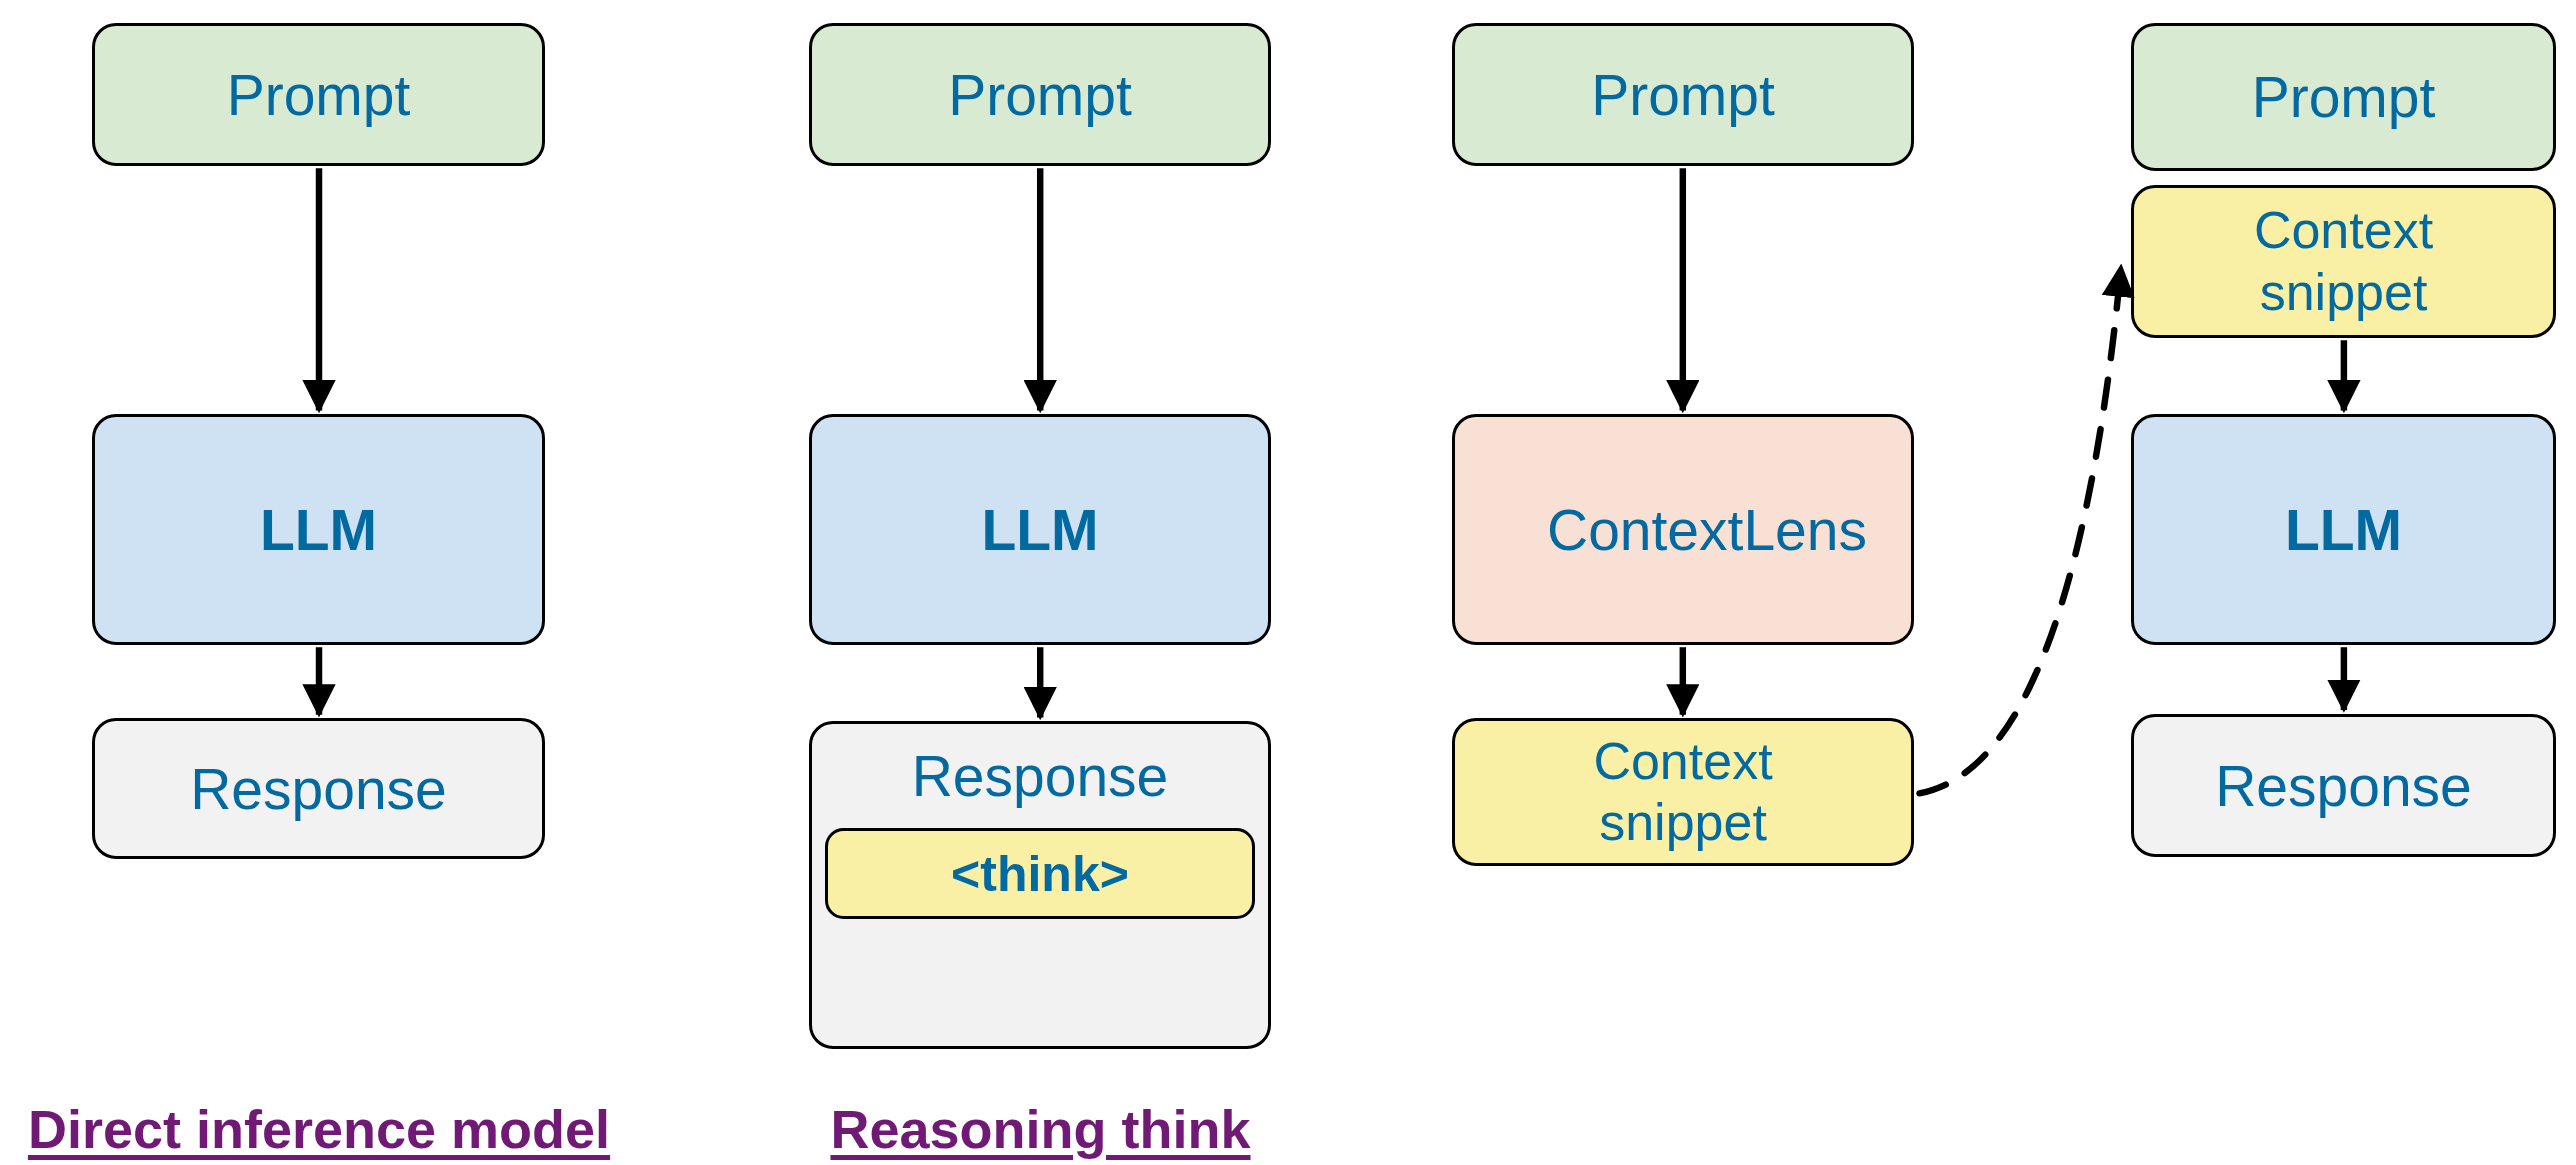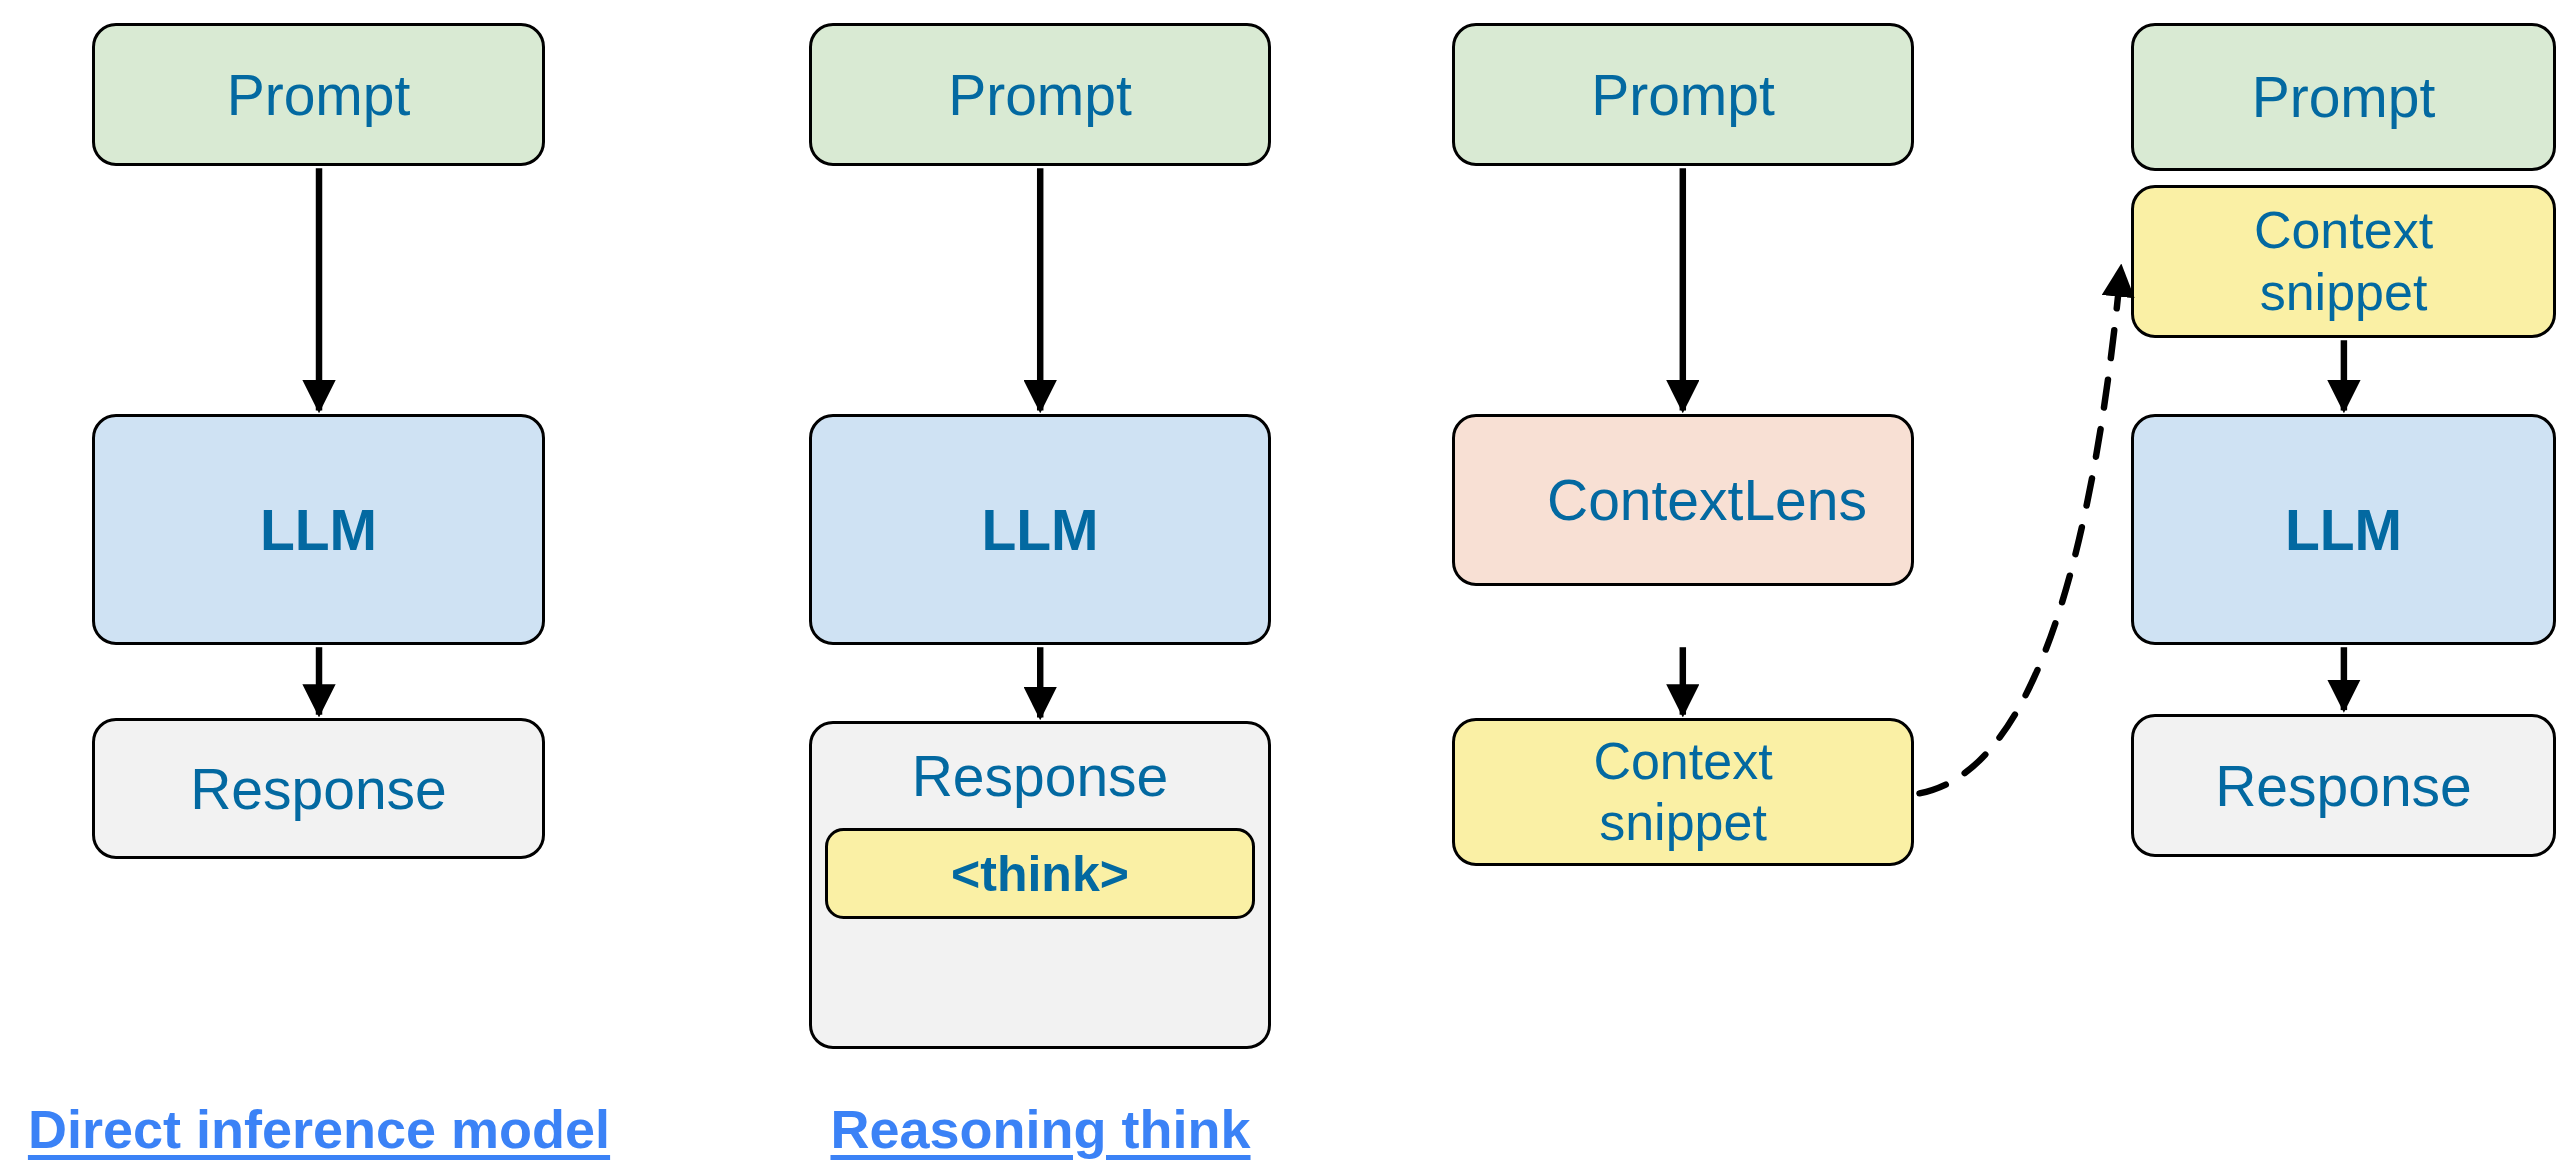--- a/index.html
+++ b/index.html
@@ -80,21 +80,21 @@
   }
   .caption {
     position: absolute;
     top: 1098px;
     height: 61px;
     display: flex;
     align-items: center;
     justify-content: center;
     font-size: 54px;
     font-weight: 700;
-    color: #3b82f6;
+    color: #701a75;
     text-decoration: underline;
     text-decoration-thickness: 4.6px;
     text-underline-offset: 7.4px;
     z-index: 2;
   }
 </style>
 </head>
 <body>
 
 <div class="canvas">
@@ -128,21 +128,21 @@
 
   <div class="box fill-green" style="left:809px; top:23px; width:462px; height:143px;">Prompt</div>
   <div class="box fill-blue" style="left:809px; top:414px; width:462px; height:231px;">LLM</div>
   <div class="box fill-gray response-outer" style="left:809px; top:721px; width:462px; height:328px;">
     <div class="outer-label">Response</div>
     <div class="inner-box">&lt;think&gt;</div>
   </div>
   <div class="caption" style="left:717px; width:647px;">Reasoning think</div>
 
   <div class="box fill-green" style="left:1452px; top:23px; width:462px; height:143px;">Prompt</div>
-  <div class="box fill-peach" style="left:1452px; top:414px; width:462px; height:172px;padding-left:48px;">ContextLens</div>
+  <div class="box fill-peach" style="left:1452px; top:414px; width:462px; height:231px;padding-left:48px;">ContextLens</div>
   <div class="box fill-yellow" style="left:1452px; top:718px; width:462px; height:148px; font-size:52px;">
     <span class="wrap-text">Context snippet</span>
   </div>
 
   <div class="box fill-green" style="left:2131px; top:23px; width:425px; height:148px;">Prompt</div>
   <div class="box fill-yellow" style="left:2131px; top:185px; width:425px; height:153px; font-size:52px;">
     <span class="wrap-text">Context snippet</span>
   </div>
   <div class="box fill-blue" style="left:2131px; top:414px; width:425px; height:231px;">LLM</div>
   <div class="box fill-gray" style="left:2131px; top:714px; width:425px; height:143px;">Response</div>

